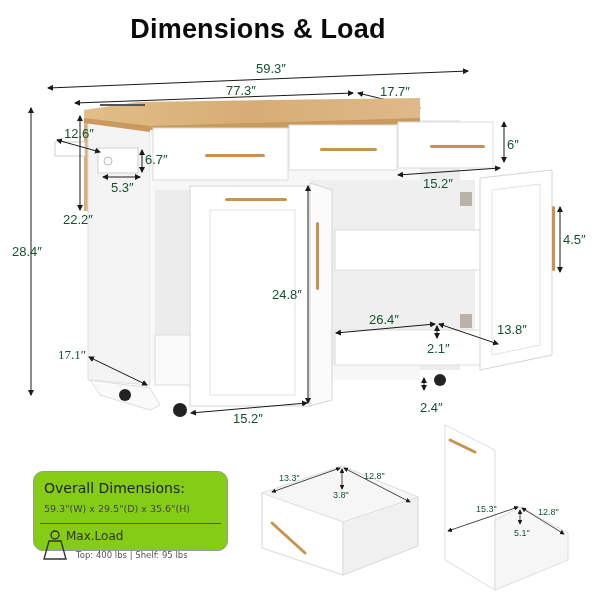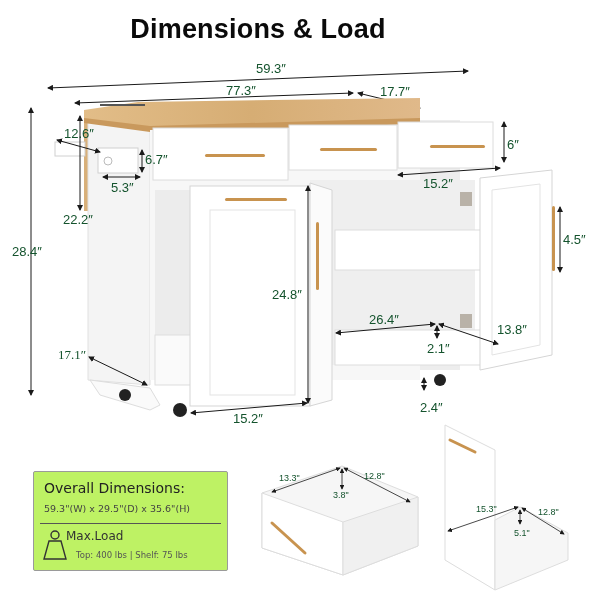--- a/index.html
+++ b/index.html
@@ -15,22 +15,22 @@
   .dim {
     position: absolute; font-family: "Liberation Sans", sans-serif;
     font-size: 13px; color: #14532d; white-space: nowrap; line-height: 1;
   }
   .dim.sm { font-size: 9px; }
 
   svg.art { position: absolute; left: 0; top: 0; }
 
   
   .card {
-    position: absolute; left: 33px; top: 471px; width: 195px; height: 100px;
-    border: 1px solid #9a9a9a; border-radius: 2px; background: #bef264;
+    position: absolute; left: 33px; top: 471px; width: 195px; height: 80px;
+    border: 1px solid #9a9a9a; border-radius: 10px; background: #84cc16;
   }
   .card-title {
     position: absolute; left: 10px; top: 8px;
     font-family: "DejaVu Sans", sans-serif; font-size: 14px; color: #222;
   }
   .card-sub {
     position: absolute; left: 10px; top: 31px;
     font-family: "DejaVu Sans", sans-serif; font-size: 9.5px; color: #444;
   }
   .card-divider {
@@ -183,14 +183,14 @@
 
 <div class="card">
   <div class="card-title">Overall Dimensions:</div>
   <div class="card-sub">59.3"(W) x 29.5"(D) x 35.6"(H)</div>
   <div class="card-divider"></div>
   <svg class="load-icon" viewBox="0 0 26 34">
     <circle cx="13" cy="7" r="4" fill="none" stroke="#333" stroke-width="1.4"></circle>
     <path d="M7,13 L19,13 L24,31 L2,31 Z" fill="none" stroke="#333" stroke-width="1.4"></path>
   </svg>
   <div class="load-label">Max.Load</div>
-  <div class="load-values">Top: 400 lbs  | Shelf: 75 lbs</div>
+  <div class="load-values">Top: 400 lbs  | Shelf: 95 lbs</div>
 </div>
 
 </body></html>

